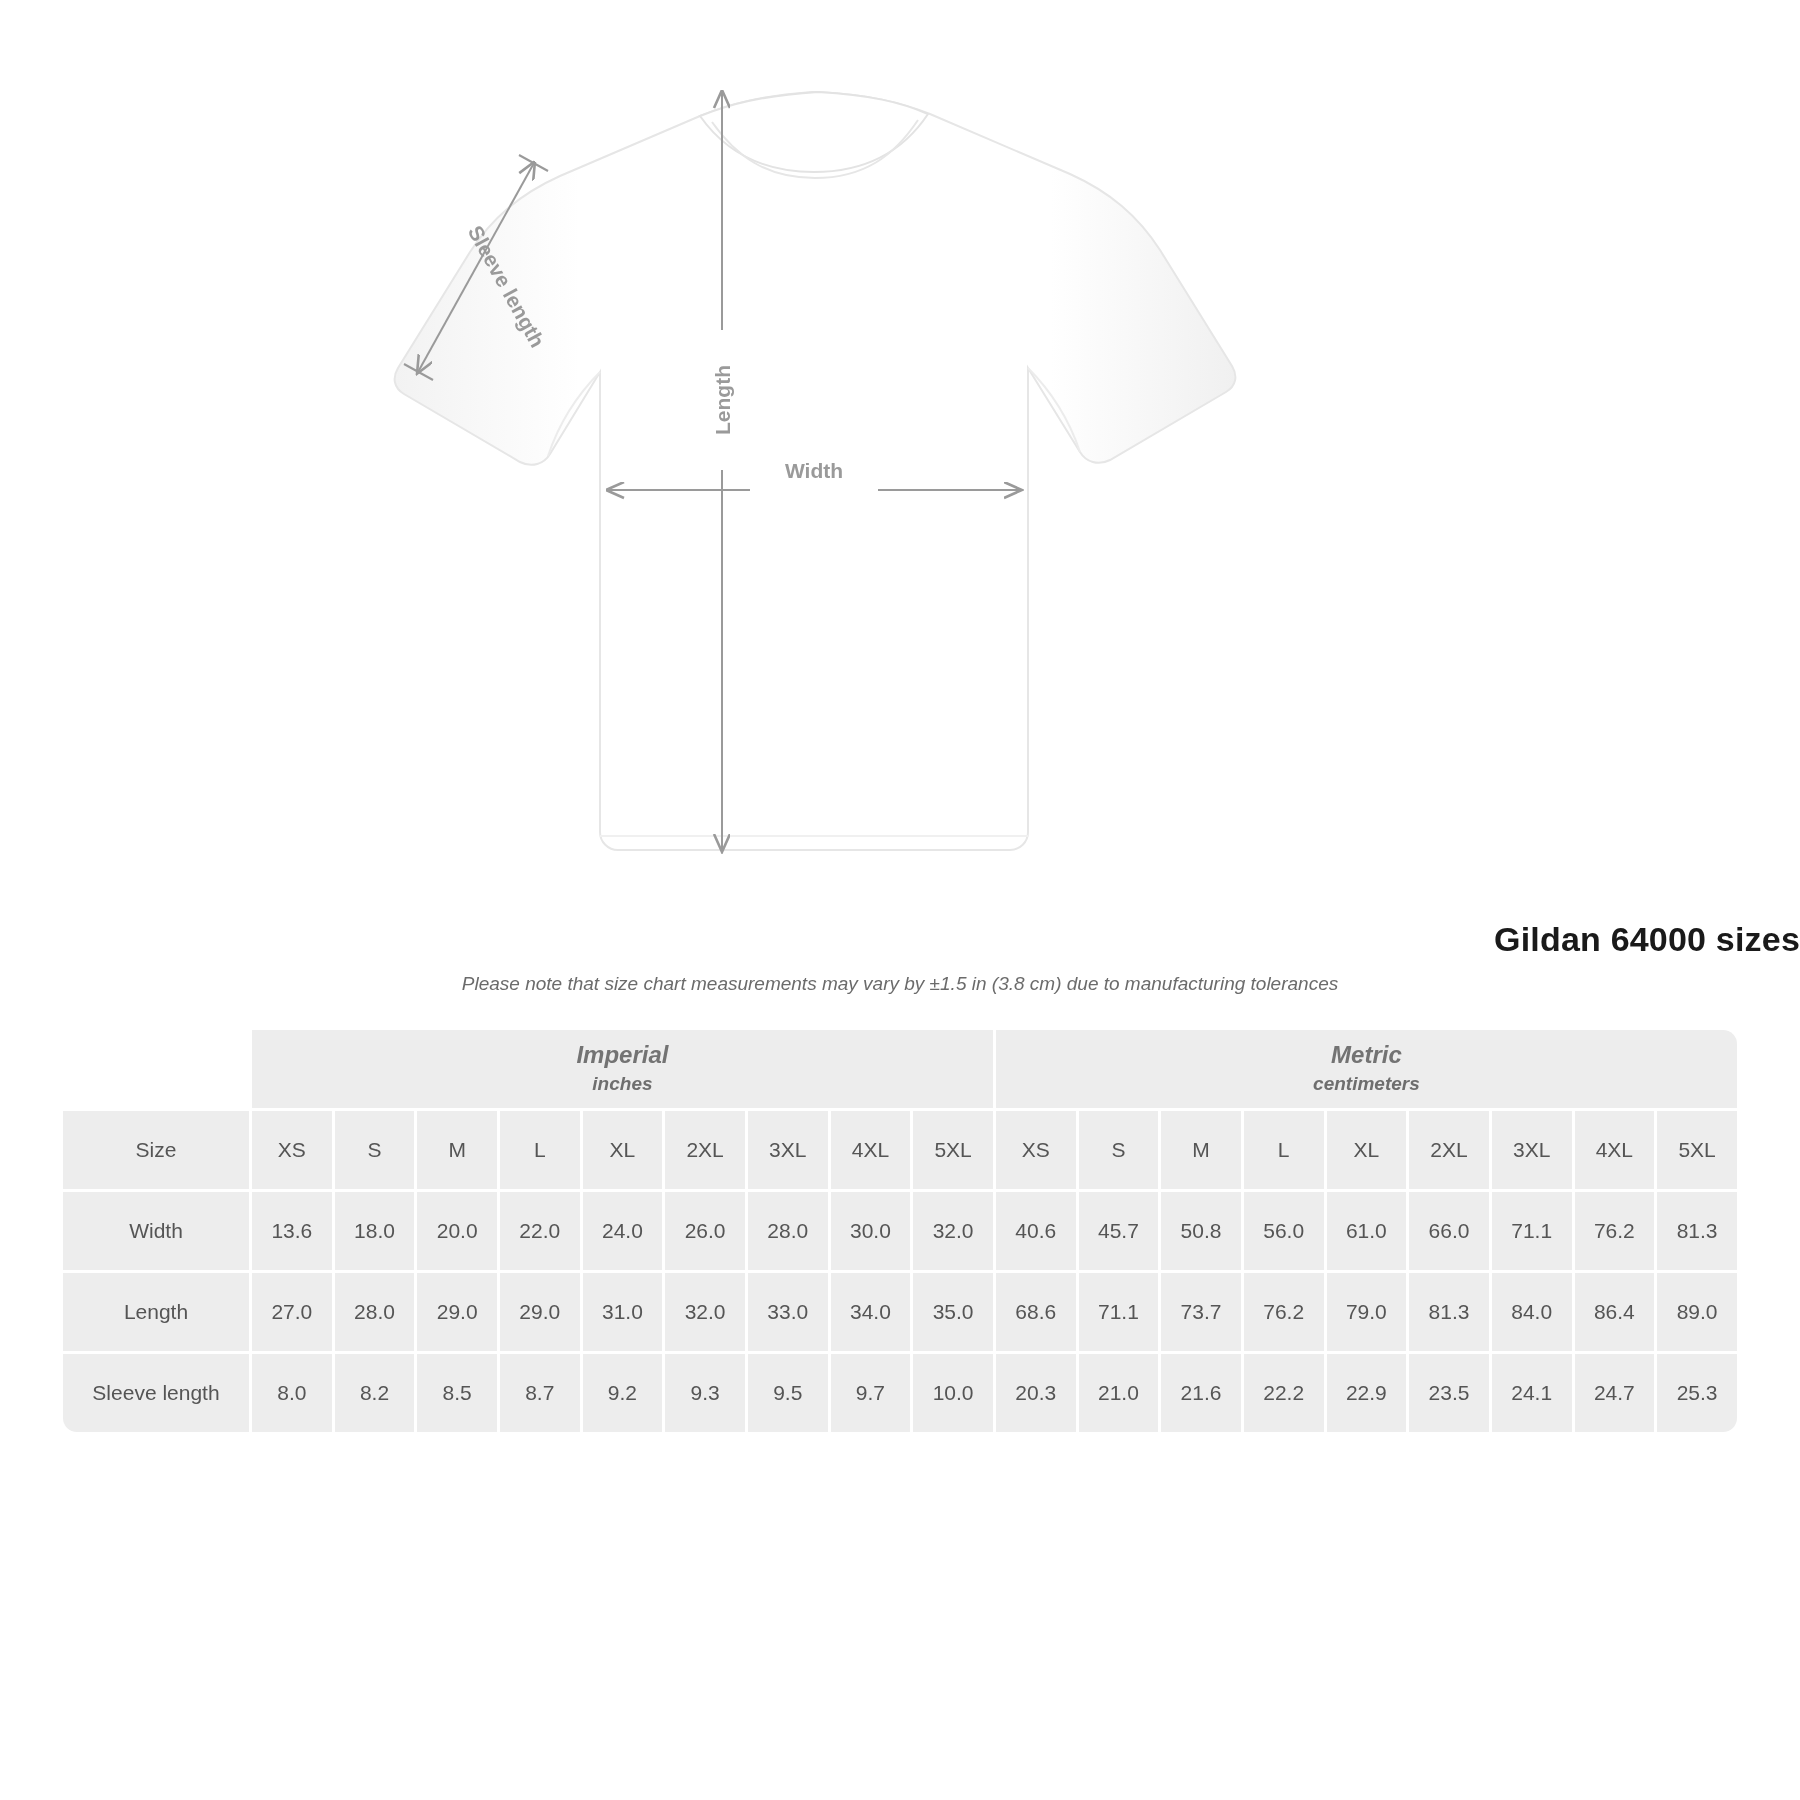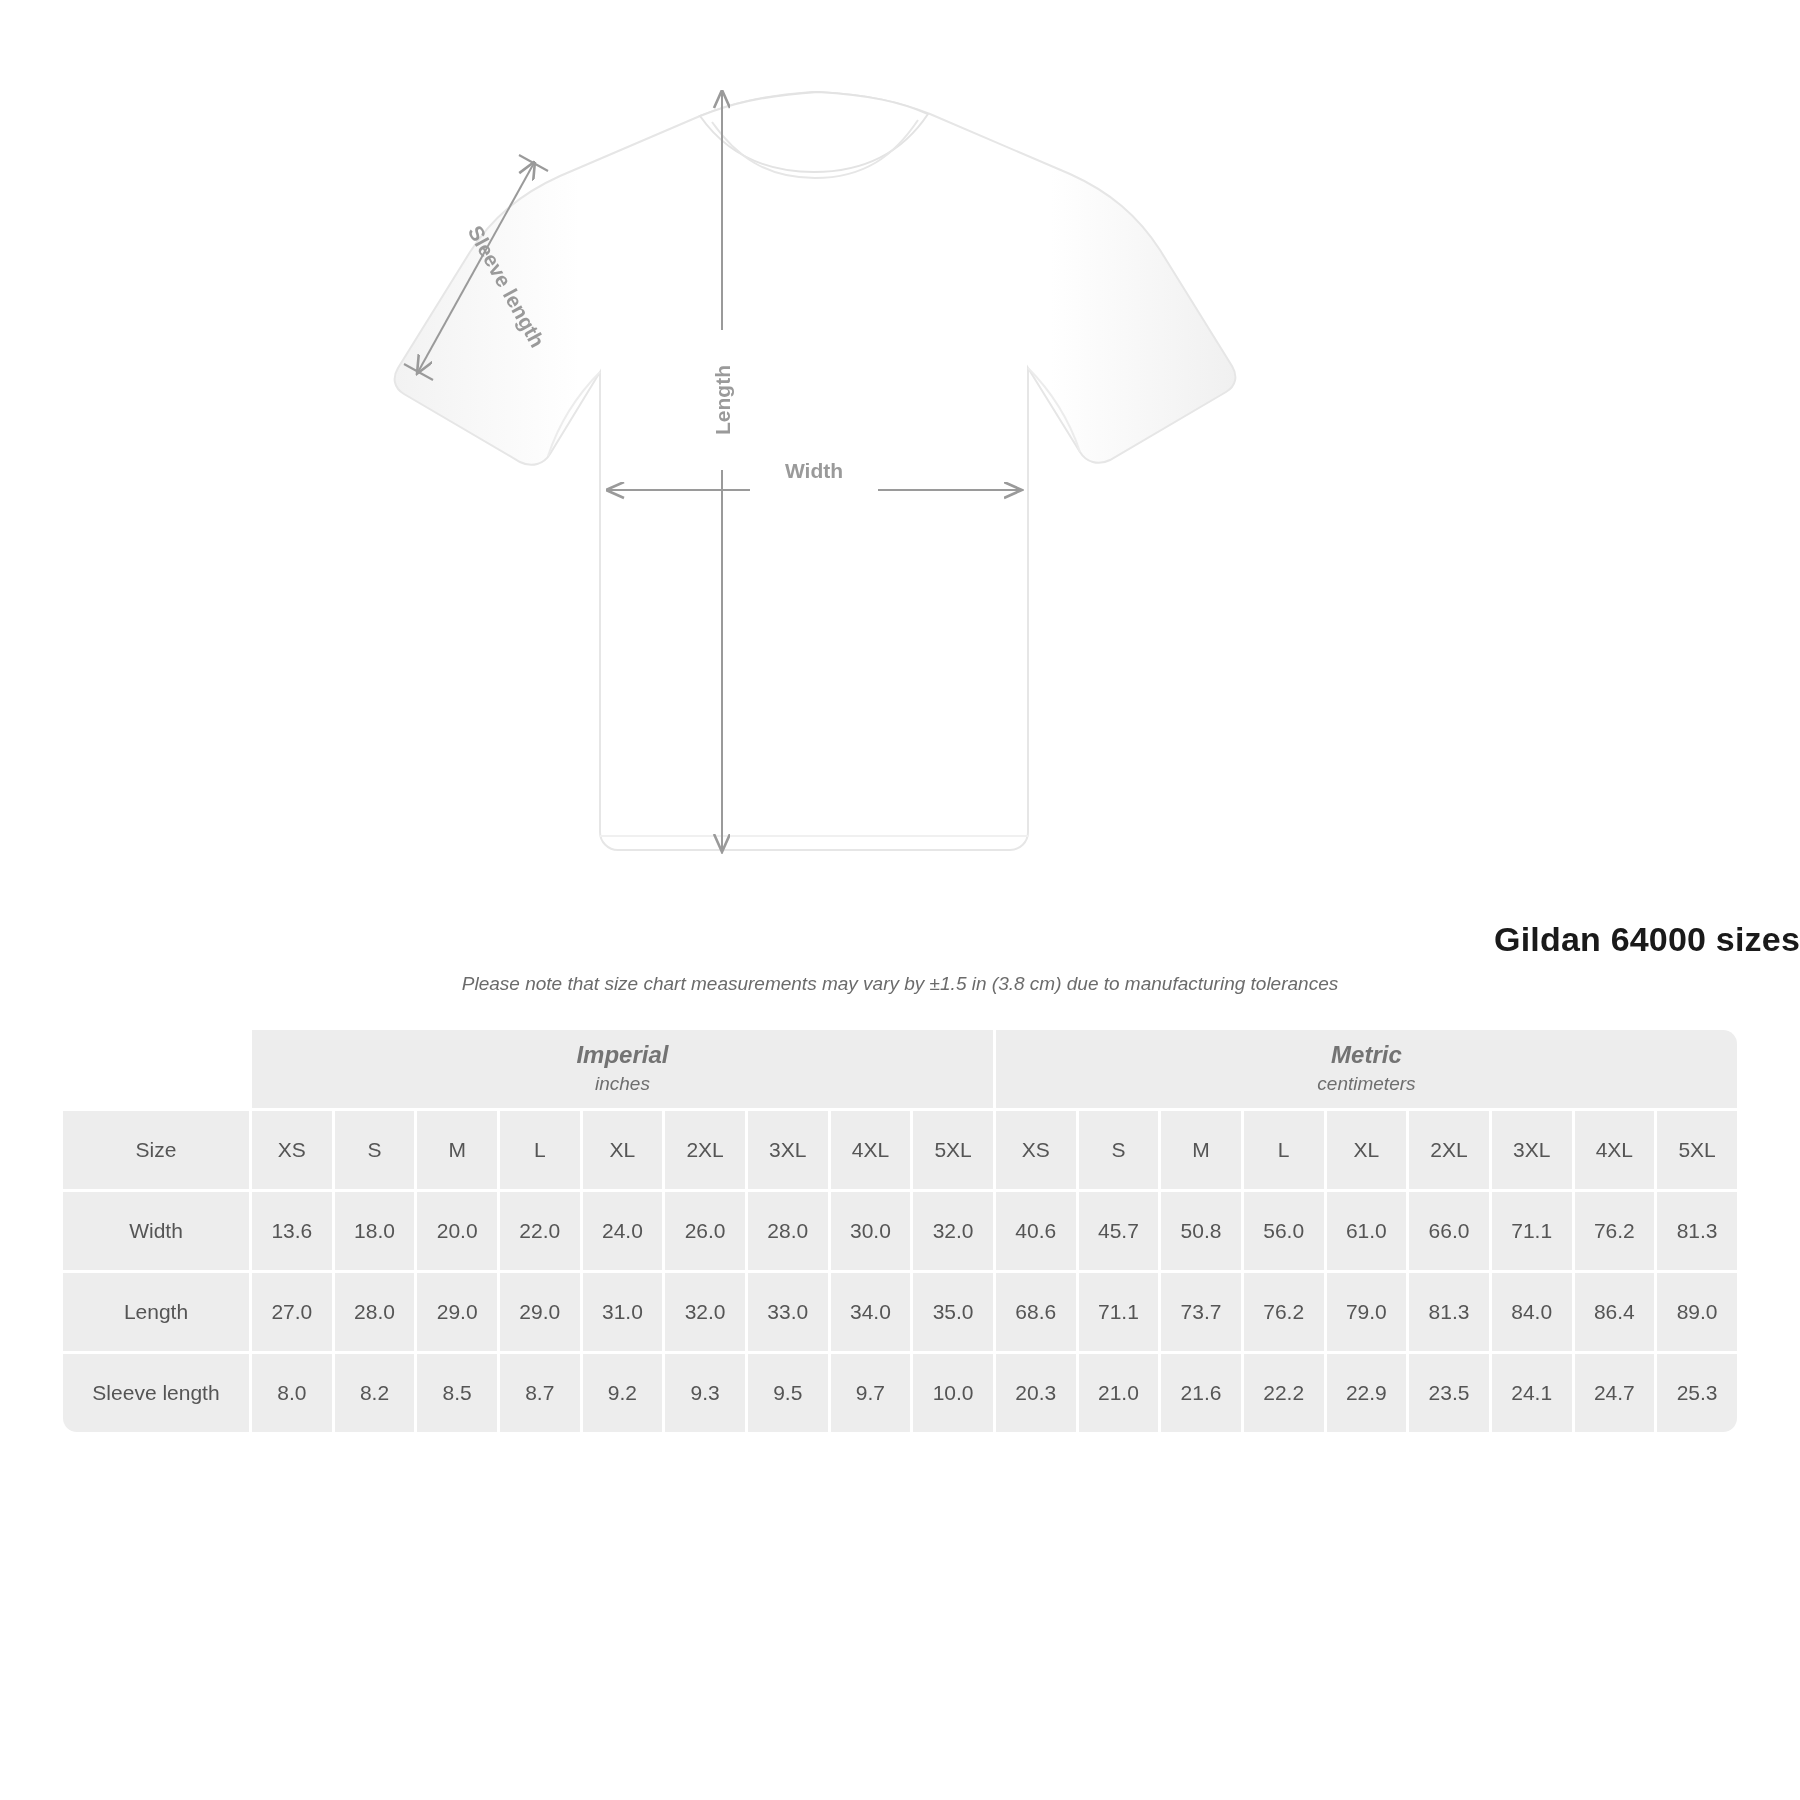--- a/index.html
+++ b/index.html
@@ -77,20 +77,21 @@
     font-style: italic;
     font-weight: bold;
     color: #737373;
     line-height: 1.25;
   }
   .unit-sub {
     font-size: 19px;
     font-style: italic;
     color: #6e6e6e;
     line-height: 1.5;
+    font-weight: bold;
   }
   .corner-cell {
     background: #ffffff !important;
   }
   .row-label {
     font-weight: bold;
     color: #4d4d4d;
     font-size: 22px;
   }
   .col-head {

